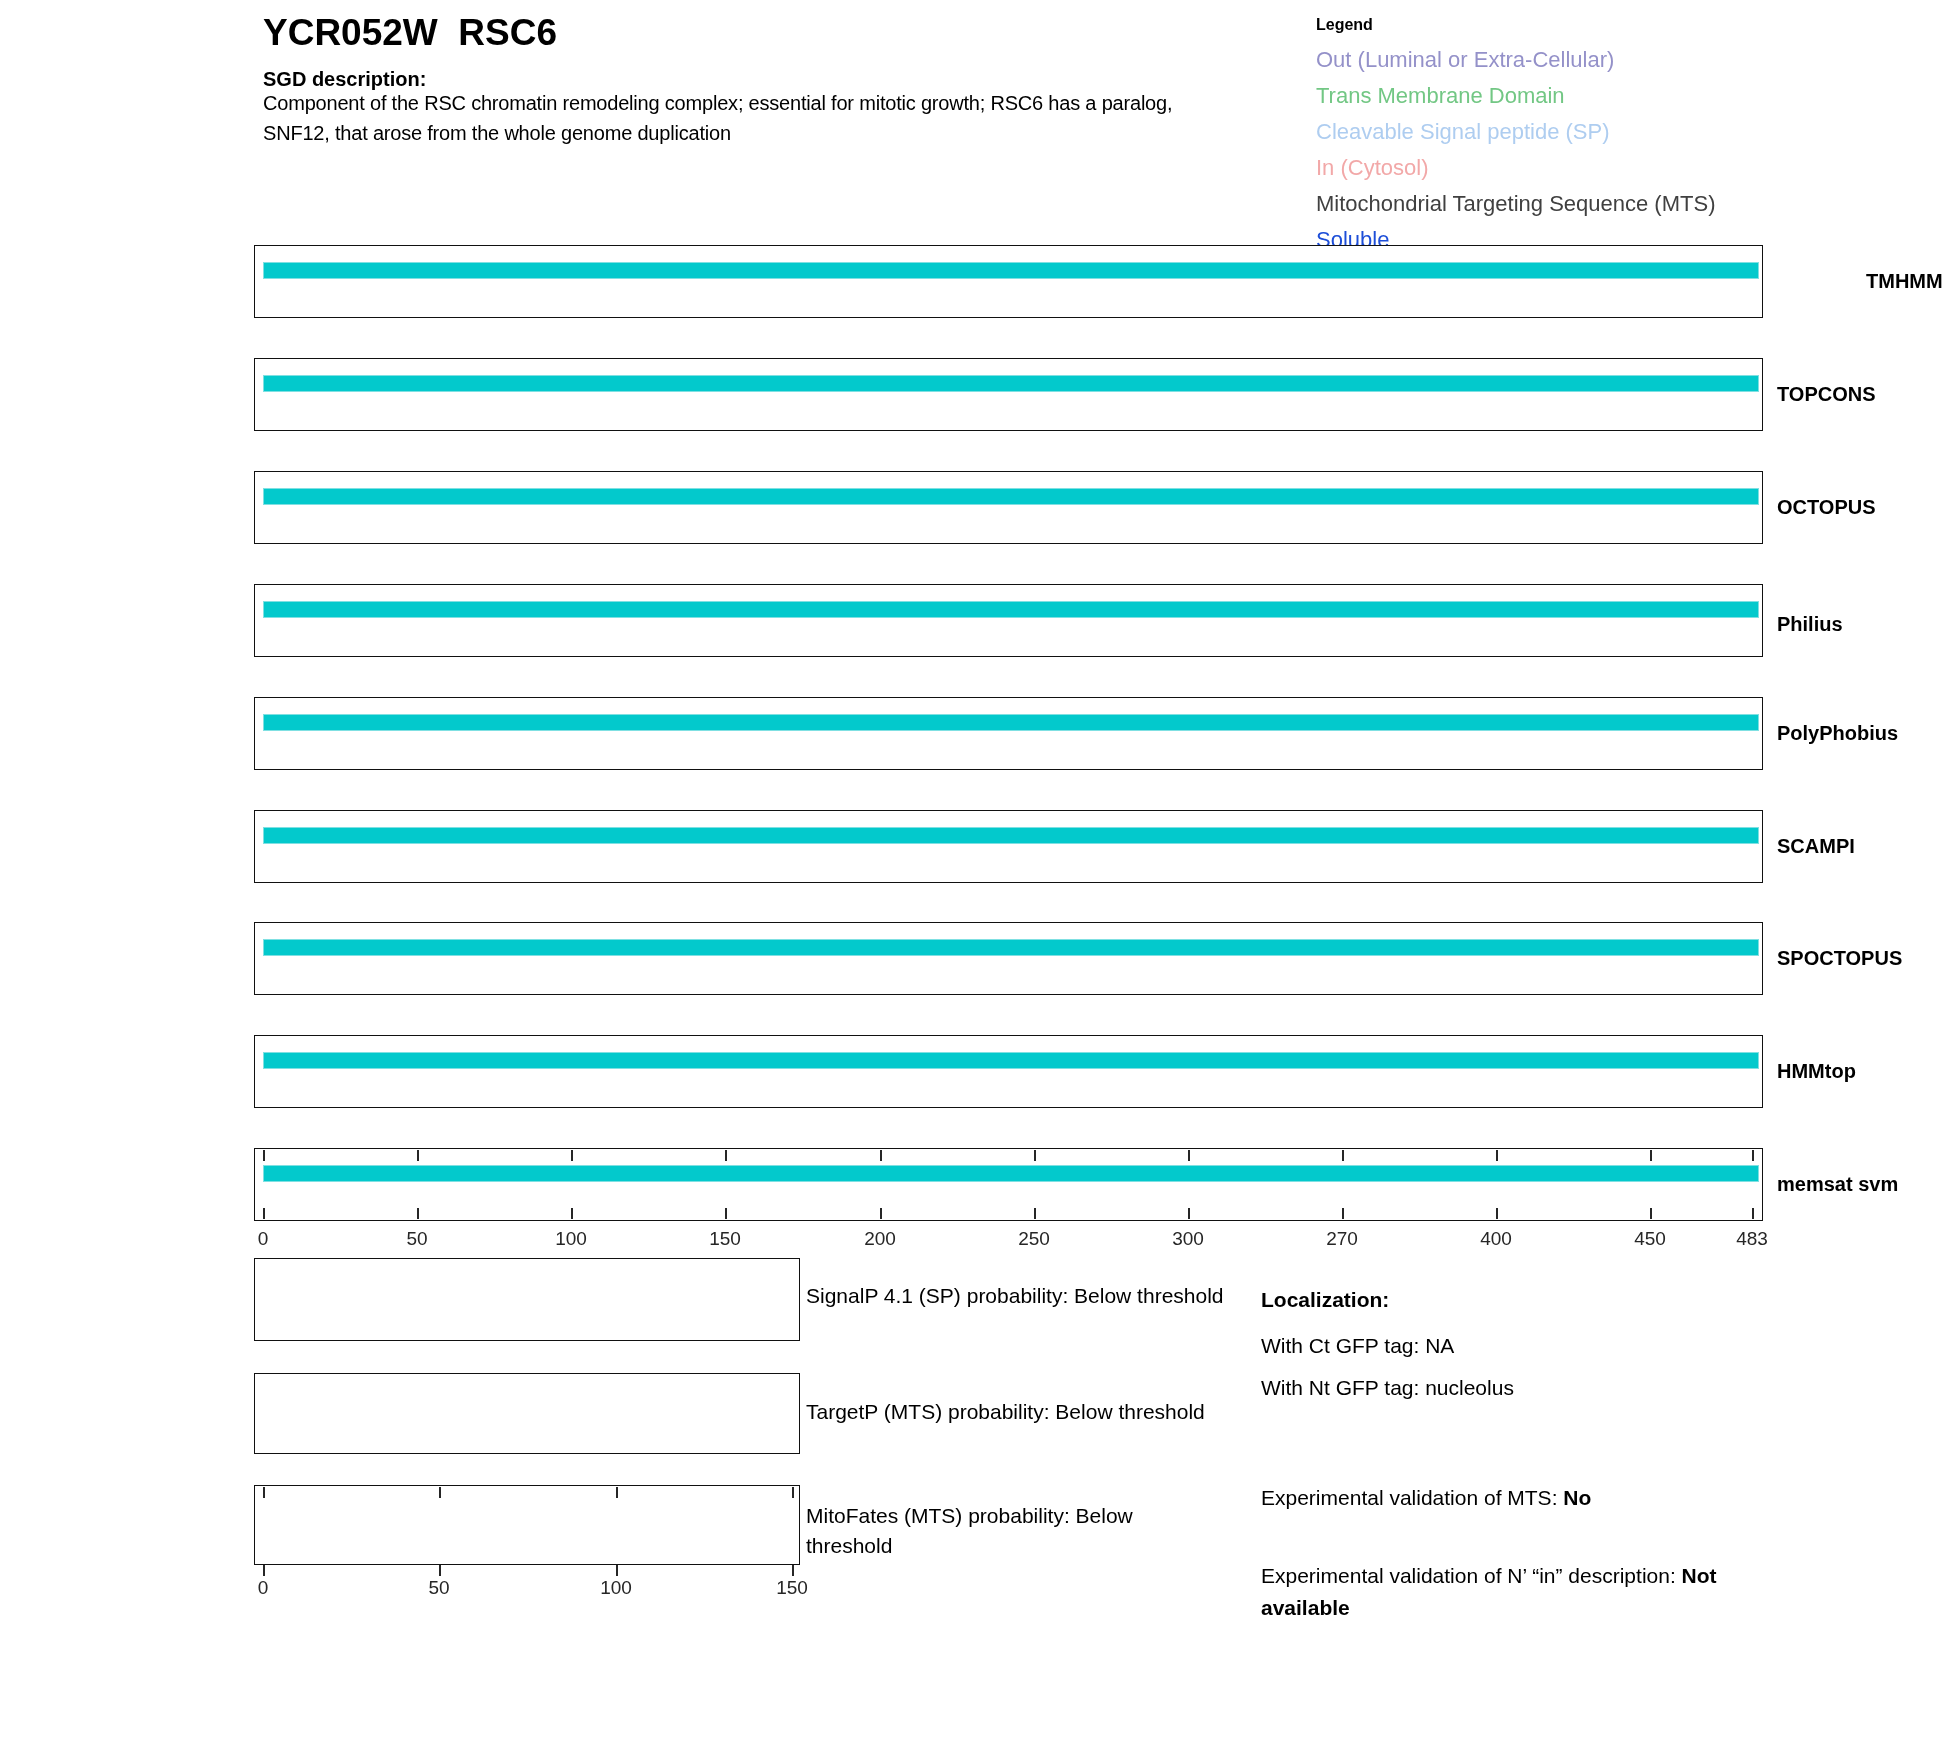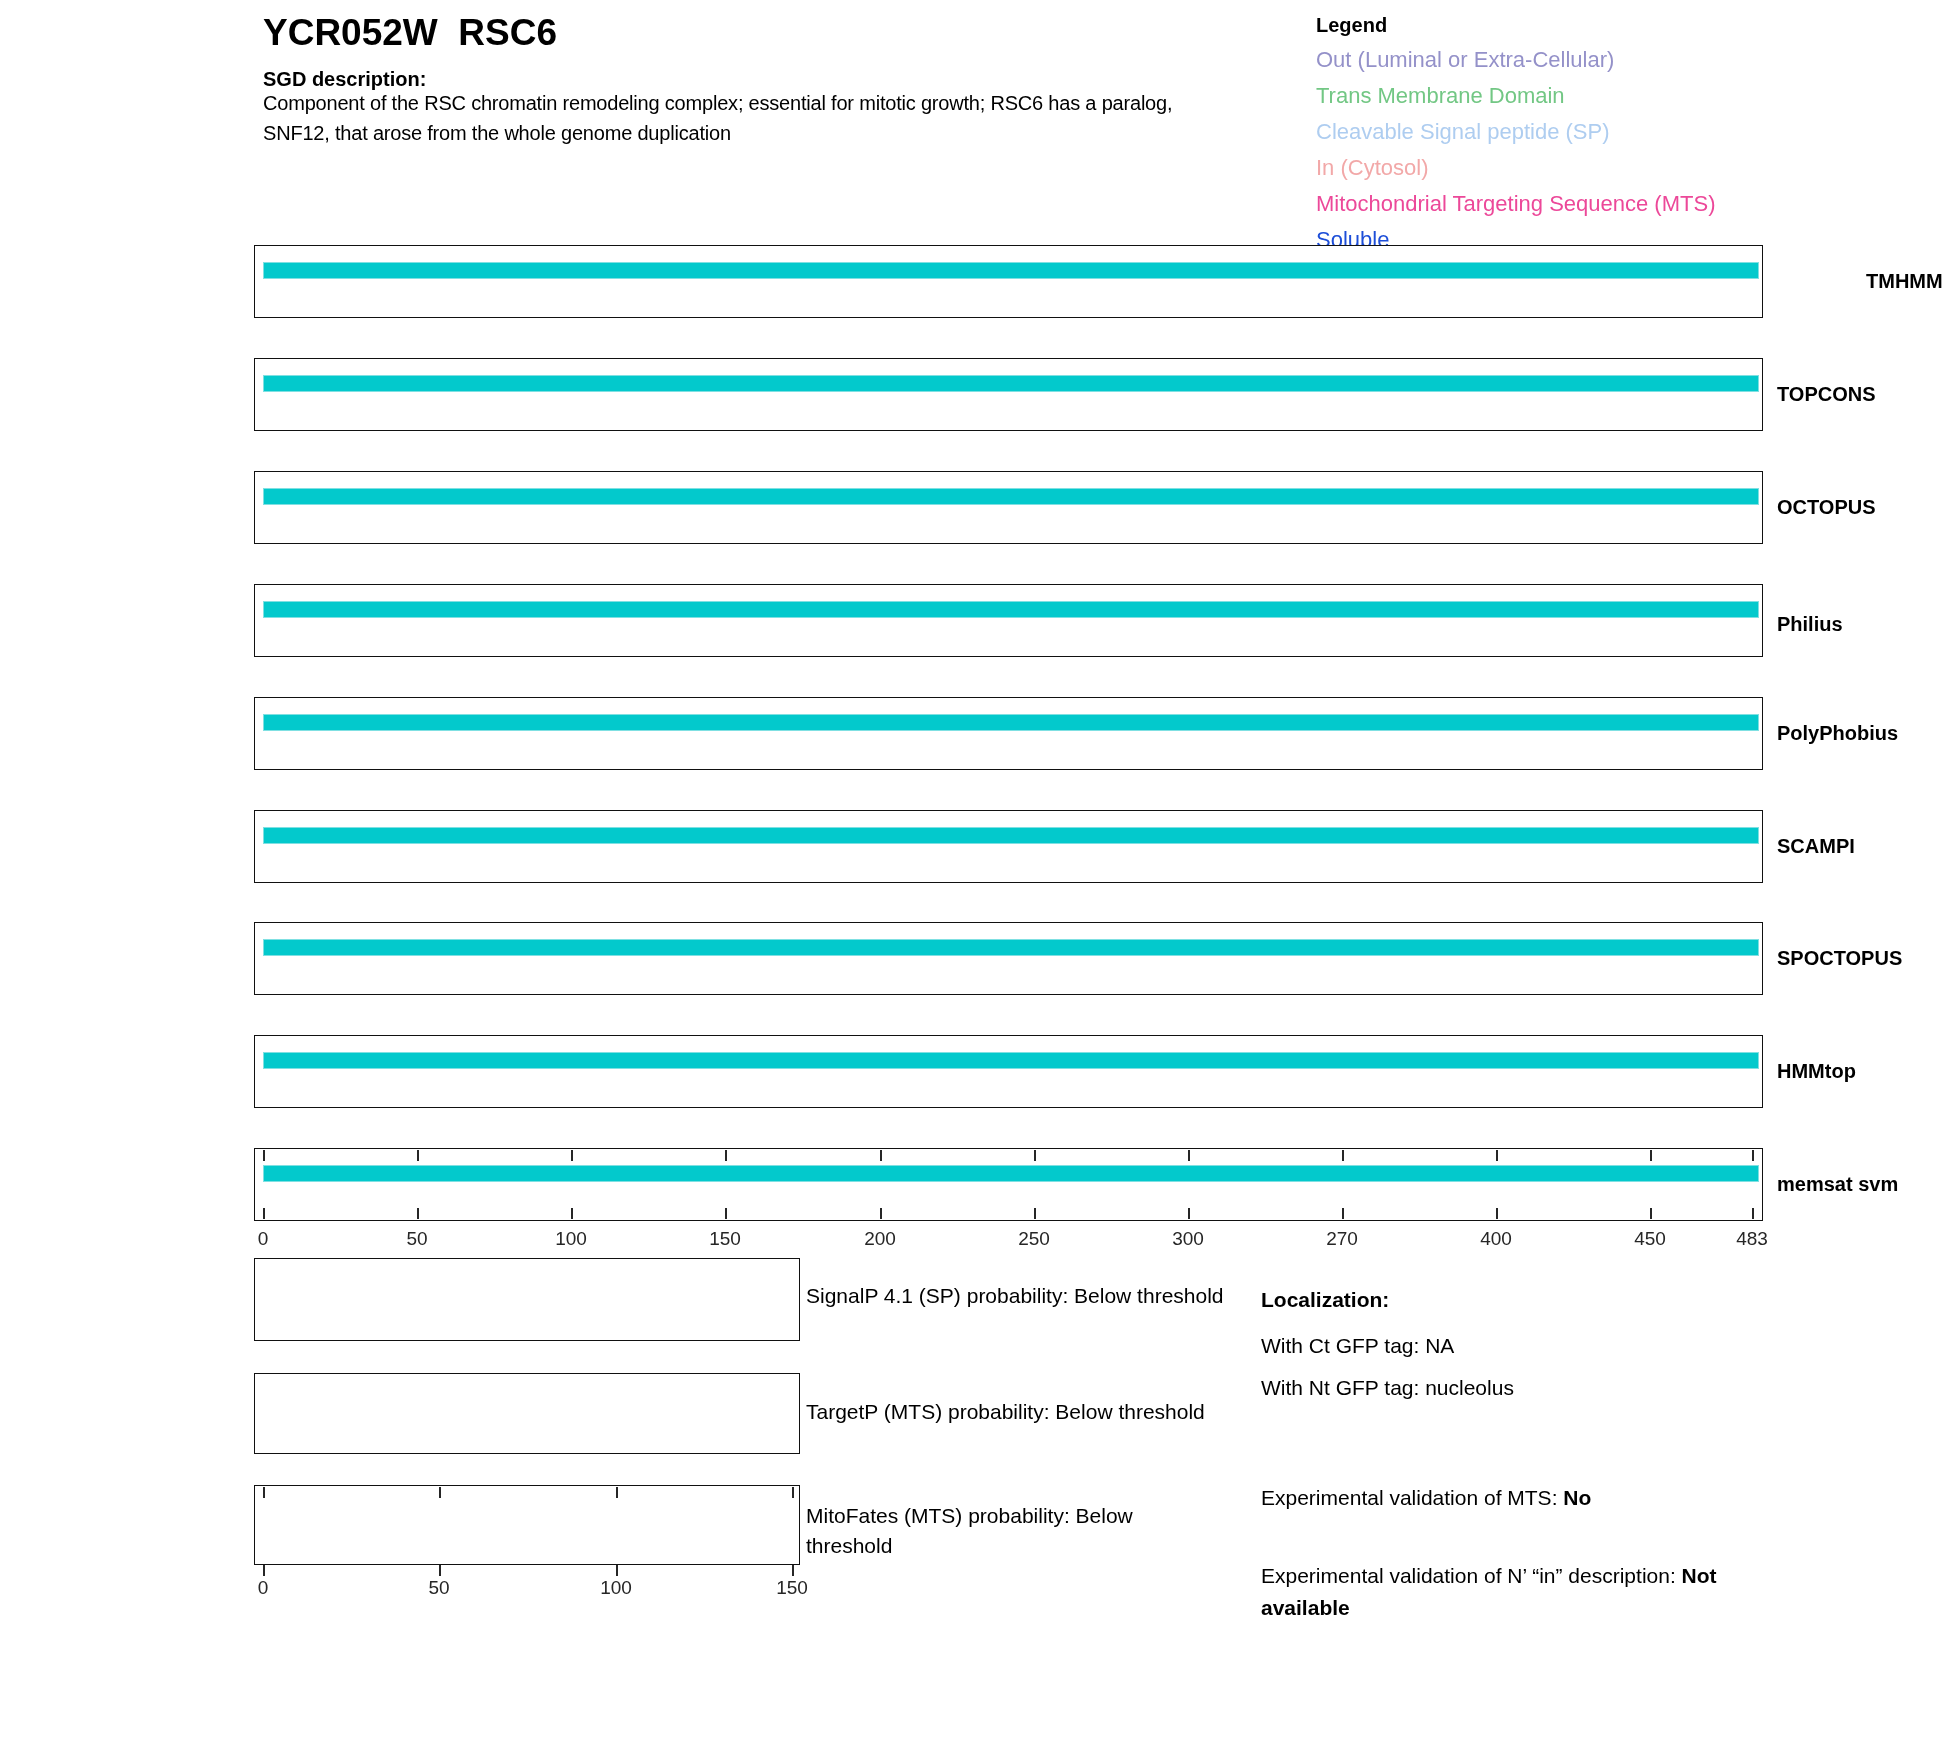--- a/index.html
+++ b/index.html
@@ -8,21 +8,21 @@
     font-family:"Liberation Sans","DejaVu Sans",sans-serif;color:#000;
     overflow:hidden;
   }
   .abs{position:absolute;}
   .page-title{left:263px;top:12px;font-size:37px;font-weight:bold;white-space:pre;letter-spacing:0px;}
   .sgd-label{left:263px;top:68px;font-size:20px;font-weight:bold;}
   .desc-line{left:263px;font-size:20px;letter-spacing:-0.2px;white-space:pre;}
   .desc-line.l0{top:92px;}
   .desc-line.l1{top:122px;}
   .legend{left:1316px;top:8px;width:600px;}
-  .legend-title{font-size:20px;font-weight:bold;line-height:34px;}
+  .legend-title{font-size:16px;font-weight:bold;line-height:34px;}
   .legend-item{font-size:22px;font-weight:normal;line-height:36px;white-space:pre;}
   .track-box{border:1.5px solid #111;box-sizing:border-box;background:#fff;}
   .track-bar{box-sizing:border-box;border:1px solid #7fe0e2;}
   .track-label{font-size:20px;font-weight:bold;line-height:24px;white-space:pre;}
   .tick{width:2px;background:#262626;}
   .axis-label{font-size:19px;color:#262626;transform:translateX(-50%);line-height:20px;}
   .small-box{left:254px;width:546px;border:1.5px solid #111;box-sizing:border-box;background:#fff;}
   .sp1{top:1258px;height:83px;}
   .sp2{top:1373px;height:81px;}
   .sp3{top:1485px;height:80px;}
@@ -41,21 +41,21 @@
   <div class="abs desc-line l0">Component of the RSC chromatin remodeling complex; essential for mitotic growth; RSC6 has a paralog,</div>
   <div class="abs desc-line l1">SNF12, that arose from the whole genome duplication</div>
 
   <div class="abs legend">
     <div class="legend-title">Legend</div>
     <div id="legend-items">
         <div class="legend-item" style="color: rgb(148, 145, 201);">Out (Luminal or Extra-Cellular)</div>
         <div class="legend-item" style="color: rgb(114, 199, 132);">Trans Membrane Domain</div>
         <div class="legend-item" style="color: rgb(174, 205, 240);">Cleavable Signal peptide (SP)</div>
         <div class="legend-item" style="color: rgb(242, 168, 168);">In (Cytosol)</div>
-        <div class="legend-item" style="color: #ec4899;">Mitochondrial Targeting Sequence (MTS)</div>
+        <div class="legend-item" style="color: #404040;">Mitochondrial Targeting Sequence (MTS)</div>
         <div class="legend-item" style="color: #1d4ed8;">Soluble</div>
       </div>
   </div>
 
   <div id="tracks">
       <div class="track-box abs" style="left: 254px; top: 245px; width: 1509px; height: 73px;"></div>
       <div class="track-bar abs" style="left: 263px; top: 262px; width: 1496px; height: 17px; background: rgb(3, 201, 204);"></div>
       <div class="track-label abs" style="left: 1859px; top: 269px; margin-left: 7px;">TMHMM</div>
       <div class="track-box abs" style="left: 254px; top: 358px; width: 1509px; height: 73px;"></div>
       <div class="track-bar abs" style="left: 263px; top: 375px; width: 1496px; height: 17px; background: rgb(3, 201, 204);"></div>

